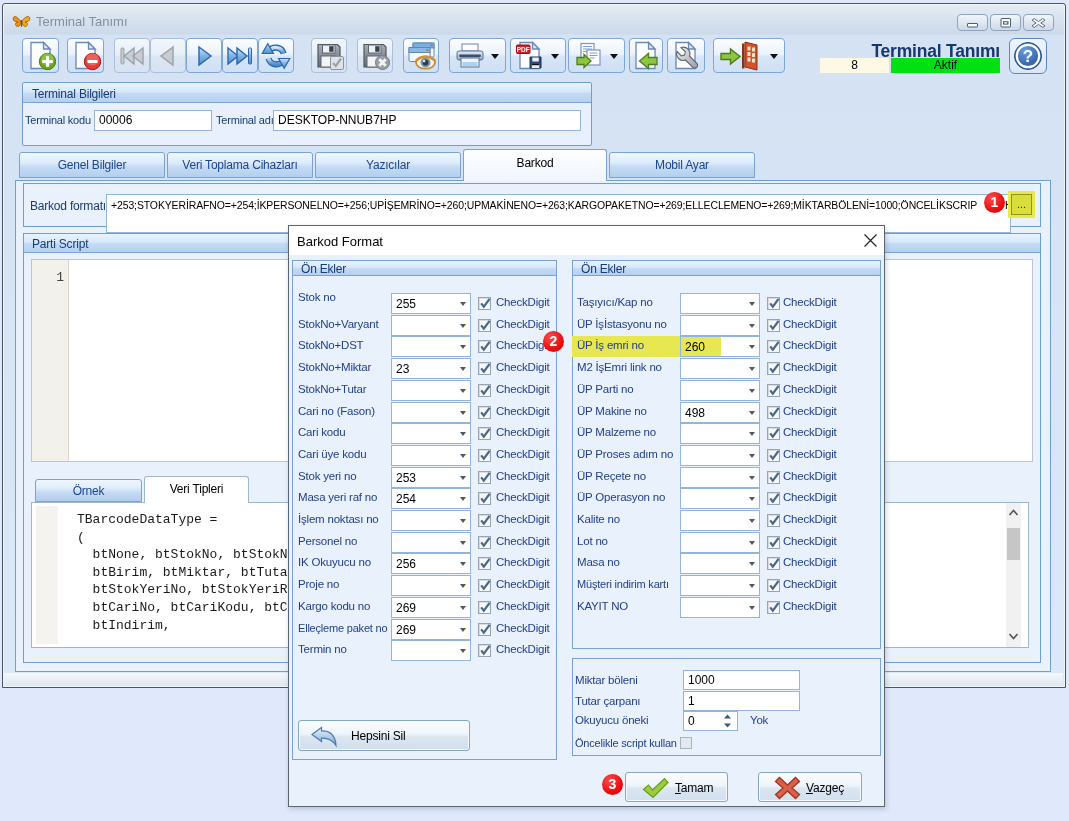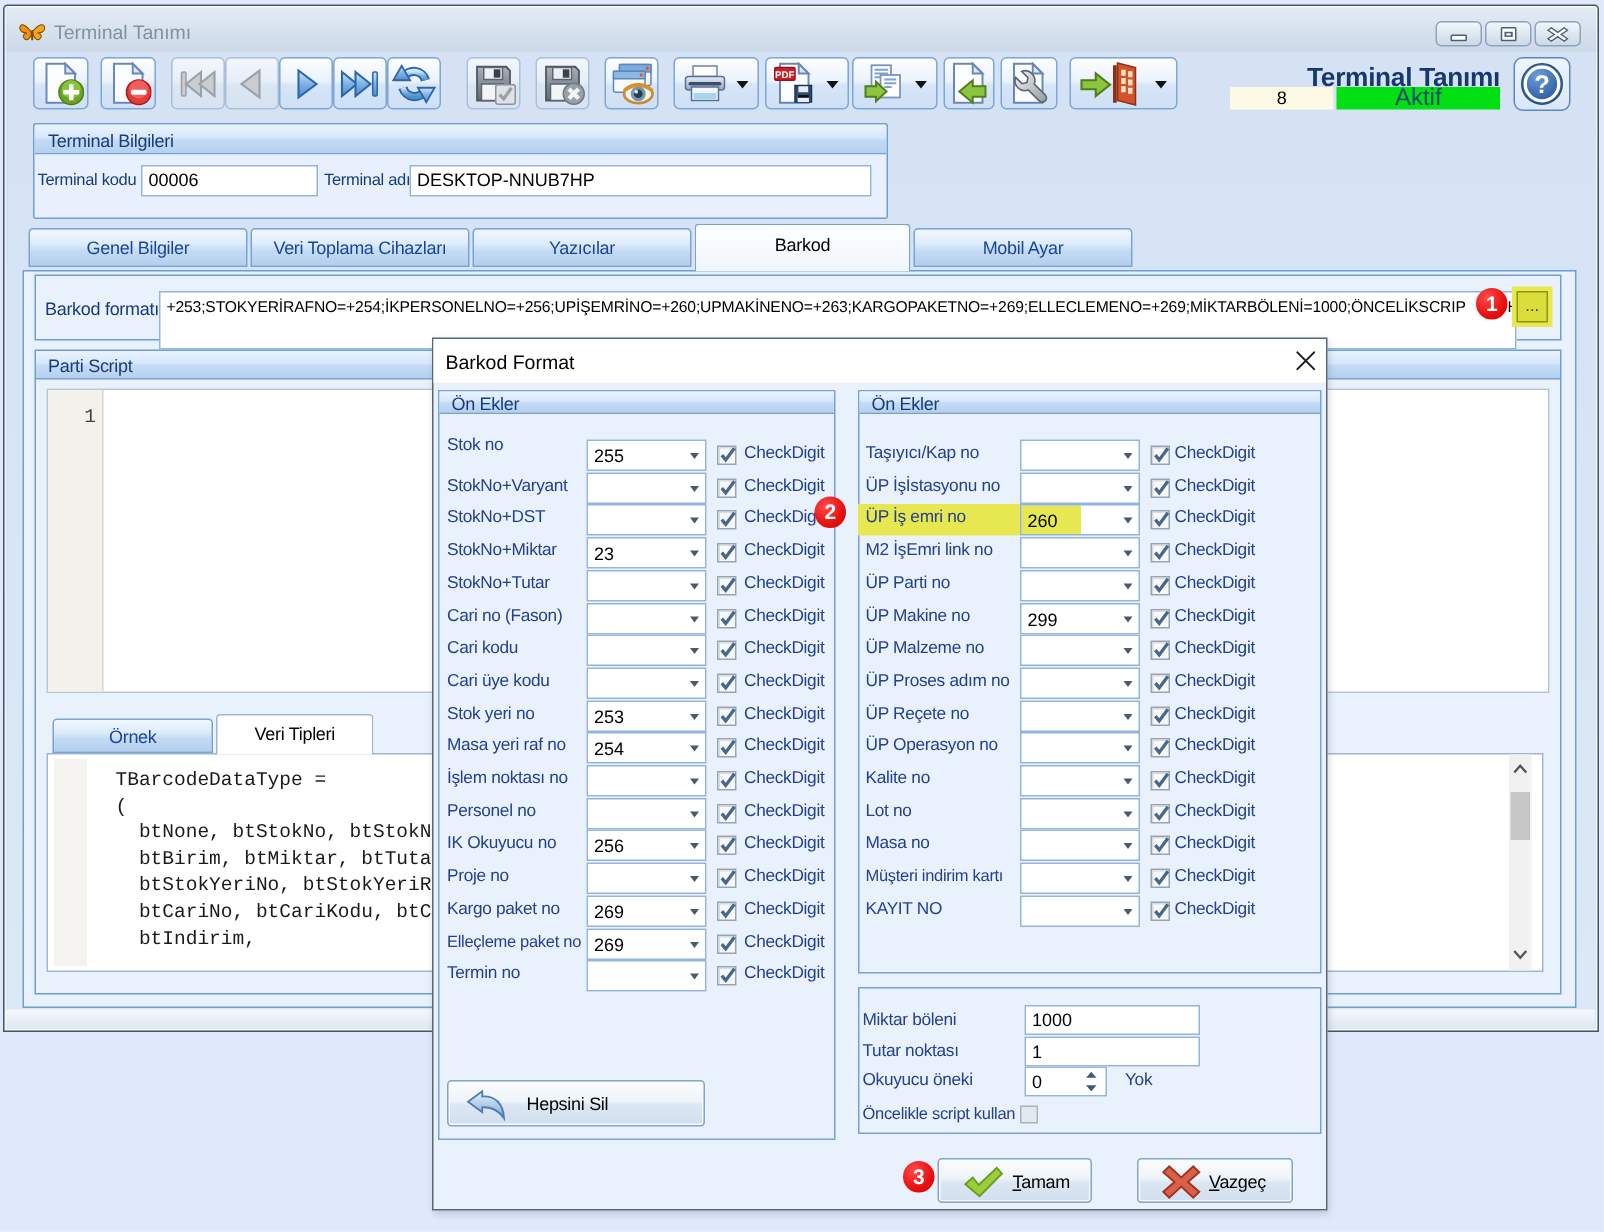--- a/index.html
+++ b/index.html
@@ -242,21 +242,21 @@
         <rect x="34" y="12" width="3" height="4"></rect>
         <rect x="29.5" y="16.5" width="3" height="4"></rect>
         <rect x="34" y="17.5" width="3" height="4"></rect>
       </g>
       <path d="M3 12.5 l9.5 0 0 -4.5 9.5 7.5 -9.5 7.5 0 -4.5 -9.5 0 Z" fill="#8cc63f" stroke="#4f7d1d" stroke-width="1.4"></path>
     </svg>
     <span class="dda"></span>
   </div>
 <div class="abs" style="left:790px;top:41px;width:210px;text-align:right;font-size:17.5px;font-weight:bold;color:#16386e;letter-spacing:-0.2px">Terminal Tanımı</div>
 <div class="abs" style="left:820px;top:58px;width:69px;height:15px;background:#fdf9e4;font-size:12px;text-align:center;line-height:15px;color:#000">8</div>
-<div class="abs" style="left:891px;top:58px;width:109px;height:15px;background:#00e012;font-size:16px;text-align:center;line-height:15px;color:#0c4a6e">Aktif</div>
+<div class="abs" style="left:891px;top:58px;width:109px;height:15px;background:#00e012;font-size:12px;text-align:center;line-height:15px;color:#000000">Aktif</div>
 <div class="abs" style="left:1009px;top:38px;width:38px;height:36px;border:1px solid #5b88c0;border-radius:6px;background:linear-gradient(180deg,#eef5fc,#d9e7f6)">
 <svg width="36" height="34" viewBox="0 0 36 34">
       <defs>
         <radialGradient id="hg" cx="0.4" cy="0.3" r="0.8">
           <stop offset="0" stop-color="#6d9fd8"></stop>
           <stop offset="0.6" stop-color="#3a6cb0"></stop>
           <stop offset="1" stop-color="#2c5590"></stop>
         </radialGradient>
       </defs>
 <circle cx="18" cy="17" r="13.5" fill="url(#hg)" stroke="#2a4f85"></circle>
@@ -466,21 +466,21 @@
 <div class="combo" style="left:391px;top:575.1px">
     <span class="val"></span>
     <span class="arr2"></span>
   </div>
 <div class="cbx" style="left:478px;top:579.1px">
     <svg width="12" height="11" viewBox="0 0 12 11">
       <path d="M2.2 5.4 L4.8 8.6 L10.6 0.8" fill="none" stroke="#48678c" stroke-width="2.2"></path>
     </svg>
   </div>
 <div class="cdlbl" style="left:496px;top:578.1px">CheckDigit</div>
-<div class="dlglbl" style="left:298px;top:599.8px">Kargo paket no</div>
+<div class="dlglbl" style="left:298px;top:599.8px">Kargo kodu no</div>
 <div class="combo" style="left:391px;top:596.8px">
     <span class="val">269</span>
     <span class="arr2"></span>
   </div>
 <div class="cbx" style="left:478px;top:600.8px">
     <svg width="12" height="11" viewBox="0 0 12 11">
       <path d="M2.2 5.4 L4.8 8.6 L10.6 0.8" fill="none" stroke="#48678c" stroke-width="2.2"></path>
     </svg>
   </div>
 <div class="cdlbl" style="left:496px;top:599.8px">CheckDigit</div>
@@ -557,21 +557,21 @@
     <span class="arr2"></span>
   </div>
 <div class="cbx" style="left:767px;top:383.8px">
     <svg width="12" height="11" viewBox="0 0 12 11">
       <path d="M2.2 5.4 L4.8 8.6 L10.6 0.8" fill="none" stroke="#48678c" stroke-width="2.2"></path>
     </svg>
   </div>
 <div class="cdlbl" style="left:783px;top:382.8px">CheckDigit</div>
 <div class="dlglbl" style="left:577px;top:404.5px">ÜP Makine no</div>
 <div class="combo" style="left:680px;top:401.5px">
-    <span class="val">299</span>
+    <span class="val">498</span>
     <span class="arr2"></span>
   </div>
 <div class="cbx" style="left:767px;top:405.5px">
     <svg width="12" height="11" viewBox="0 0 12 11">
       <path d="M2.2 5.4 L4.8 8.6 L10.6 0.8" fill="none" stroke="#48678c" stroke-width="2.2"></path>
     </svg>
   </div>
 <div class="cdlbl" style="left:783px;top:404.5px">CheckDigit</div>
 <div class="dlglbl" style="left:577px;top:426.2px">ÜP Malzeme no</div>
 <div class="combo" style="left:680px;top:423.2px">
@@ -668,21 +668,21 @@
   </div>
 <div class="cbx" style="left:767px;top:600.8px">
     <svg width="12" height="11" viewBox="0 0 12 11">
       <path d="M2.2 5.4 L4.8 8.6 L10.6 0.8" fill="none" stroke="#48678c" stroke-width="2.2"></path>
     </svg>
   </div>
 <div class="cdlbl" style="left:783px;top:599.8px">CheckDigit</div>
 <div class="badge" style="left:543px;top:331px">2</div>
 <div class="dlglbl" style="left:575px;top:674px">Miktar böleni</div>
 <div class="field" style="left:683px;top:670px;width:117px;height:20px;z-index:12">1000</div>
-<div class="dlglbl" style="left:575px;top:695px">Tutar noktası</div>
+<div class="dlglbl" style="left:575px;top:695px">Tutar çarpanı</div>
 <div class="field" style="left:683px;top:691px;width:117px;height:20px;z-index:12">1</div>
 <div class="dlglbl" style="left:575px;top:714px">Okuyucu öneki</div>
 <div class="field" style="left:683px;top:711px;width:55px;height:20px;z-index:12">0</div>
 <svg class="abs" style="left:720px;top:712px;z-index:13" width="16" height="18">
     <path d="M4 6.5 l3.5 -4 3.5 4 z" fill="#3c5a7a"></path>
     <path d="M4 11.5 l3.5 4 3.5 -4 z" fill="#3c5a7a"></path>
   </svg>
 <div class="dlglbl" style="left:750px;top:714px">Yok</div>
 <div class="dlglbl" style="left:575px;top:737px;font-size:11px">Öncelikle script kullan</div>
 <div class="abs" style="left:680px;top:737px;width:12px;height:12px;border:1px solid #aab4be;background:#e3e9ee;z-index:12"></div>

